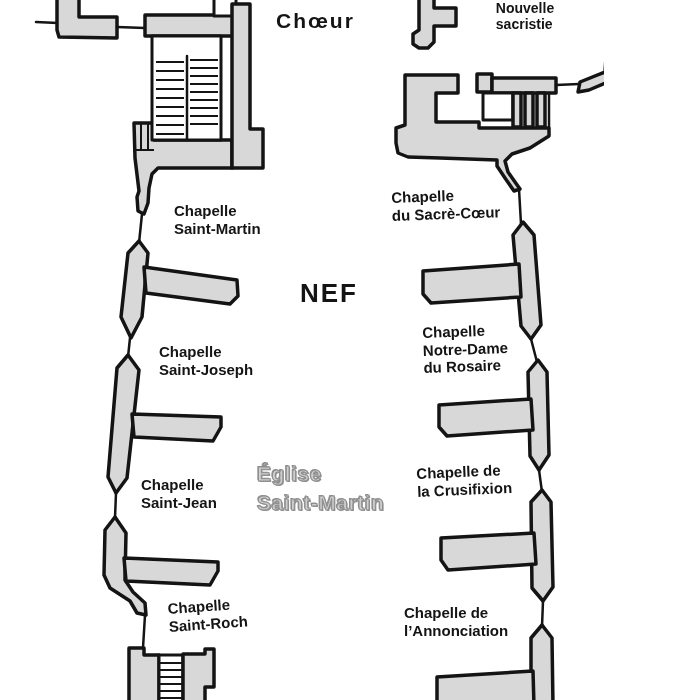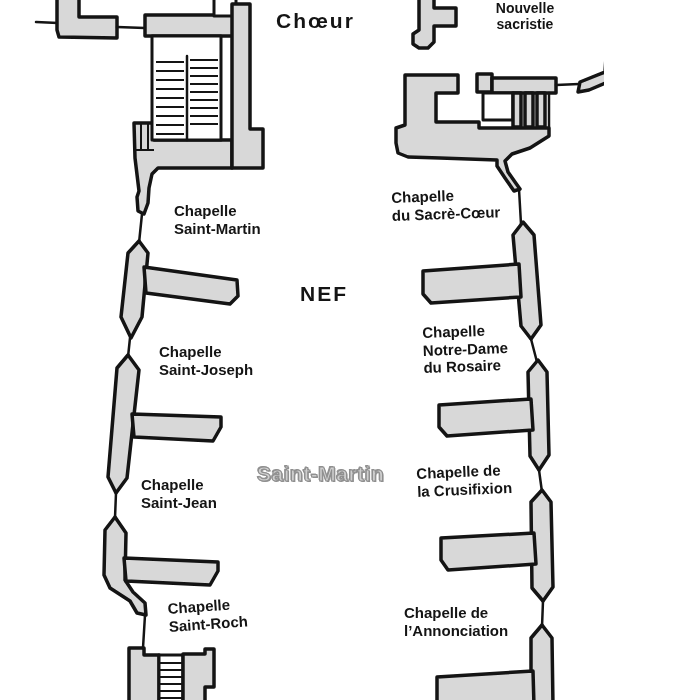--- a/index.html
+++ b/index.html
@@ -19,22 +19,22 @@
   .wall{fill:var(--wall-fill);stroke:var(--wall-outline);stroke-width:3.5;stroke-linejoin:round;}
   .room{fill:var(--background);stroke:var(--wall-outline);stroke-width:3;stroke-linejoin:round;}
   .thin{fill:none;stroke:var(--wall-outline);stroke-width:2.5;stroke-linecap:round;}
   .hatch{fill:none;stroke:var(--wall-outline);stroke-width:2;}
   .lbl{
     position:absolute;font-weight:bold;font-size:15px;line-height:17.5px;
     color:var(--label-text);white-space:nowrap;transform-origin:left top;
   }
   .lbl div{white-space:nowrap;}
   .big{font-size:21px;letter-spacing:2px;}
-  .nef{font-size:21px;letter-spacing:2px;}
-  .sac{font-size:14px;line-height:16px;text-align:center;transform:translateX(-50%);}
+  .nef{font-size:26px;letter-spacing:2px;}
+  .sac{font-size:14px;line-height:16px;text-align:left;transform:translateX(-50%);}
   .plan-title{
     font-size:21px;line-height:29px;letter-spacing:0.5px;
     color:var(--title-fill);
     -webkit-text-stroke:1.1px var(--title-outline);
     text-shadow:1px 1px 0 var(--title-outline), -1px -1px 0 var(--title-outline);
   }
   .rot-n2{transform:rotate(-2deg);}
   .rot-n25{transform:rotate(-2.5deg);}
   .rot-n4{transform:rotate(-4deg);}
 </style>
@@ -140,20 +140,21 @@
     <div>Saint-Joseph</div>
   </div>
 
   <div class="lbl rot-n2" style="left:422px;top:324px;">
     <div>Chapelle</div>
     <div>Notre-Dame</div>
     <div>du Rosaire</div>
   </div>
 
   <div class="lbl plan-title" style="left:257px;top:459px;">
+    <div>Église</div>
     <div>Saint-Martin</div>
   </div>
 
   <div class="lbl" style="left:141px;top:476px;">
     <div>Chapelle</div>
     <div>Saint-Jean</div>
   </div>
 
   <div class="lbl rot-n25" style="left:416px;top:465px;">
     <div>Chapelle de</div>

